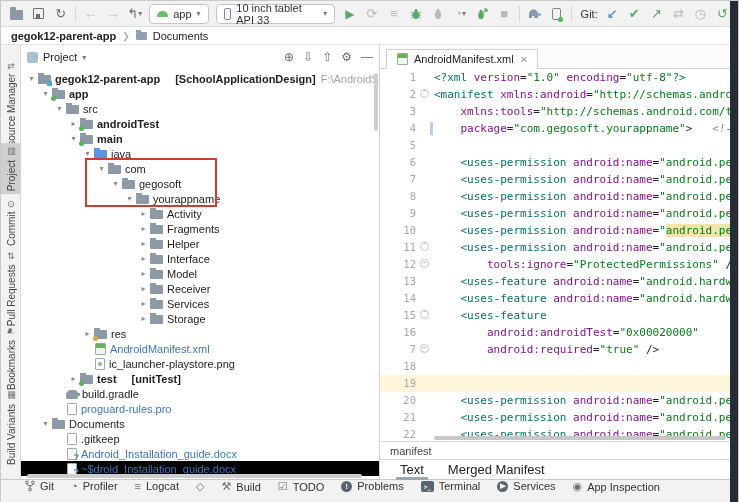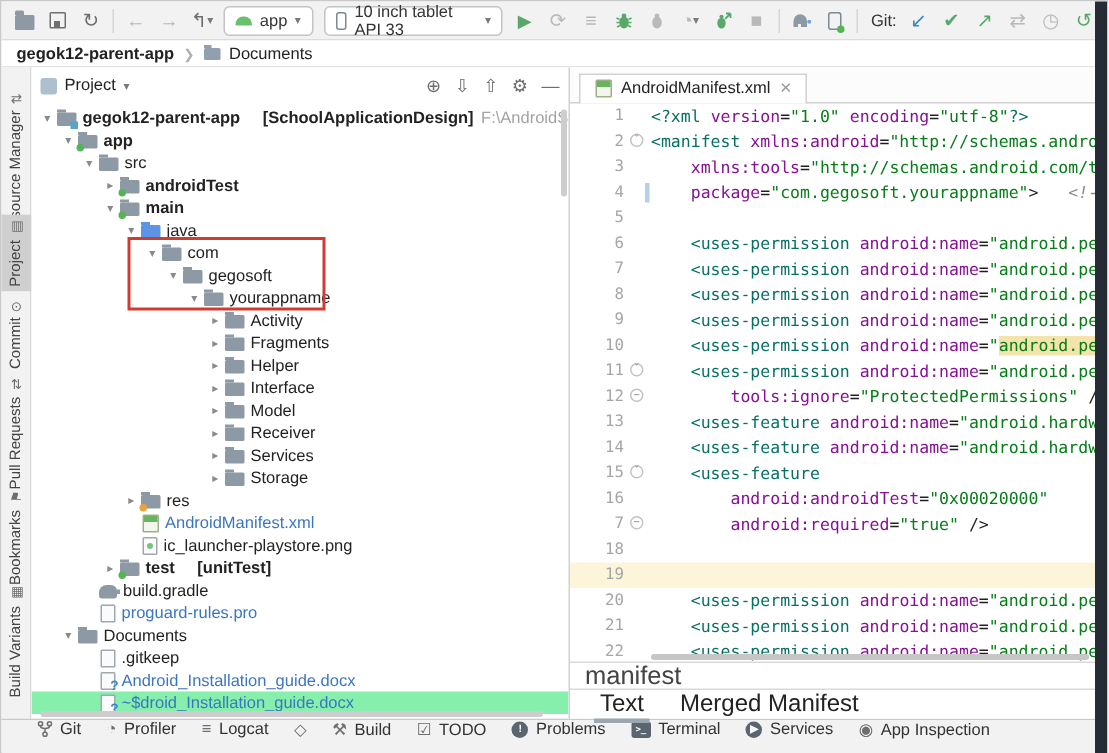--- a/index.html
+++ b/index.html
@@ -40,21 +40,21 @@
   .strip-ic { font-size:9px; color:#6e6e6e; transform:rotate(90deg); }
 
   
   .proj { width:359px; background:#fff; border-right:1px solid #d1d1d1; position:relative; overflow:hidden; }
   .proj-head { height:24px; display:flex; align-items:center; padding:0 6px; font-size:11px; gap:5px; }
   .proj-head .ttl { display:flex; align-items:center; gap:5px; }
   .proj-sq { width:11px; height:11px; background:#aebfd0; border-radius:2px; }
   .proj-tools { margin-left:auto; display:flex; align-items:center; gap:9px; color:#6e6e6e; font-size:12px; }
   .tree { position:absolute; top:24px; left:0; right:0; bottom:0; padding-top:2px; font-size:11px; white-space:nowrap; }
   .trow { height:15px; display:flex; align-items:center; cursor:default; }
-  .trow.sel { background:#86efac; }
+  .trow.sel { background:#000000; }
   .tchev { width:13px; color:#8a8a8a; font-size:8px; text-align:center; flex:none; }
   .tlabel { margin-left:4px; }
   .tlabel.bold { font-weight:bold; }
   .tlabel.blue { color:#3b76c0; }
   .tsuffix { font-weight:bold; margin-left:15px; }
   .tpath { color:#a3a3a3; margin-left:5px; }
   
   .ti { width:13px; height:11px; flex:none; position:relative; }
   .ti-folder { background:#8d99a4; border-radius:1px; margin-top:1px; height:9px; }
   .ti-folder:before { content:""; position:absolute; top:-2px; left:0; width:6px; height:2px; background:#8d99a4; }
@@ -81,22 +81,22 @@
   .code-wrap { flex:1; position:relative; overflow:hidden; font-family:"DejaVu Sans Mono","Liberation Mono",monospace; font-size:11px; }
   .code-line { height:17px; line-height:17px; white-space:pre; position:relative; padding-left:54px; }
   .code-line.hl { background:#fcf5da; }
   .lnum { position:absolute; left:0; top:0; width:36px; text-align:right; color:#a6a6a6; font-size:10.5px; }
   .fold { position:absolute; left:40px; top:3px; width:9px; height:9px; border:1px solid #c3c3c3; border-radius:50%; color:#8f8f8f; font-size:7px; line-height:7px; text-align:center; background:#fff; }
   .gmark { position:absolute; left:50px; top:2px; width:3px; height:13px; background:#b8cfe8; }
   .tok-tag { color:#077065; } .tok-attr { color:#871094; } .tok-str { color:#067d17; }
   .tok-plain { color:#1f1f1f; } .tok-comment { color:#8c8c8c; font-style:italic; }
   .tok-hl { background:#f3e3ac; padding-right:80px; margin-right:-80px; }
   .ehscroll { position:absolute; bottom:1px; left:54px; right:12px; height:4px; border-radius:2px; background:#c6c6c6; }
-  .ecrumb { height:18px; border-top:1px solid #d9d9d9; display:flex; align-items:center; padding:0 10px; font-size:17px; color:#444; background:#fff; }
-  .btabs { height:20px; border-top:1px solid #d9d9d9; display:flex; align-items:center; gap:4px; font-size:16px; padding-left:10px; background:#fff; }
+  .ecrumb { height:18px; border-top:1px solid #d9d9d9; display:flex; align-items:center; padding:0 10px; font-size:11px; color:#444; background:#fff; }
+  .btabs { height:20px; border-top:1px solid #d9d9d9; display:flex; align-items:center; gap:4px; font-size:13px; padding-left:10px; background:#fff; }
   .btab { padding:2px 10px; position:relative; cursor:default; }
   .btab.active:after { content:""; position:absolute; left:6px; right:6px; bottom:-1px; height:3px; background:#9aa7b0; }
 
   
   .status { height:24px; background:#f2f2f2; border-top:1px solid #c9c9c9; display:flex; align-items:flex-start; gap:17px; padding:0 12px 0 24px; font-size:11px; color:#333; }
   .st-item { display:inline-flex; align-items:center; gap:5px; cursor:default; }
   .st-ic { color:#6e6e6e; font-size:11px; display:inline-flex; align-items:center; }
   .ico-terminal { width:13px; height:11px; background:#5a6570; border-radius:2px; color:#fff; font:bold 6px "DejaVu Sans Mono",monospace; display:inline-flex; align-items:center; justify-content:center; }
   .ico-circle { width:11px; height:11px; border-radius:50%; background:#5a6570; color:#fff; font:bold 7px "Liberation Sans",sans-serif; display:inline-flex; align-items:center; justify-content:center; }
 

